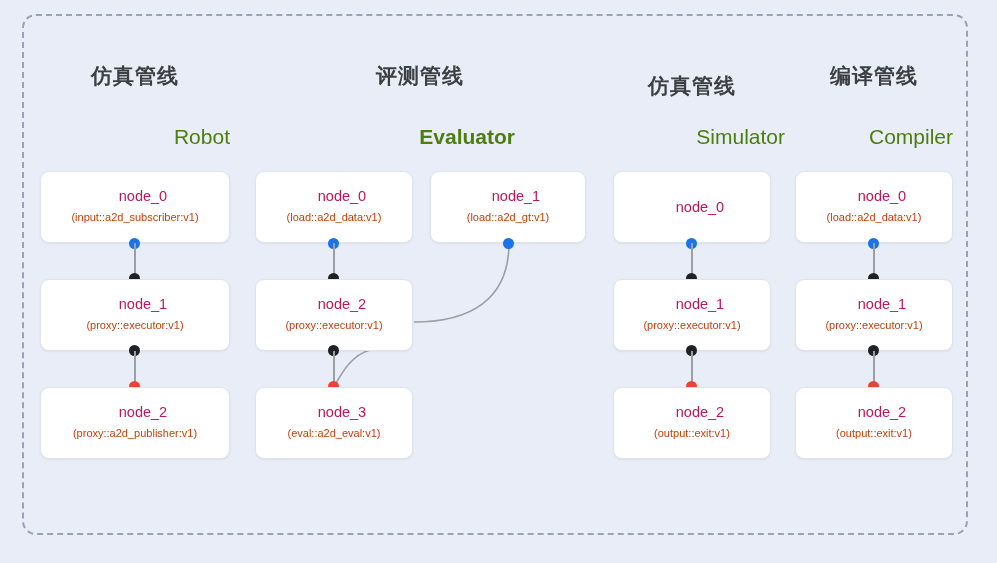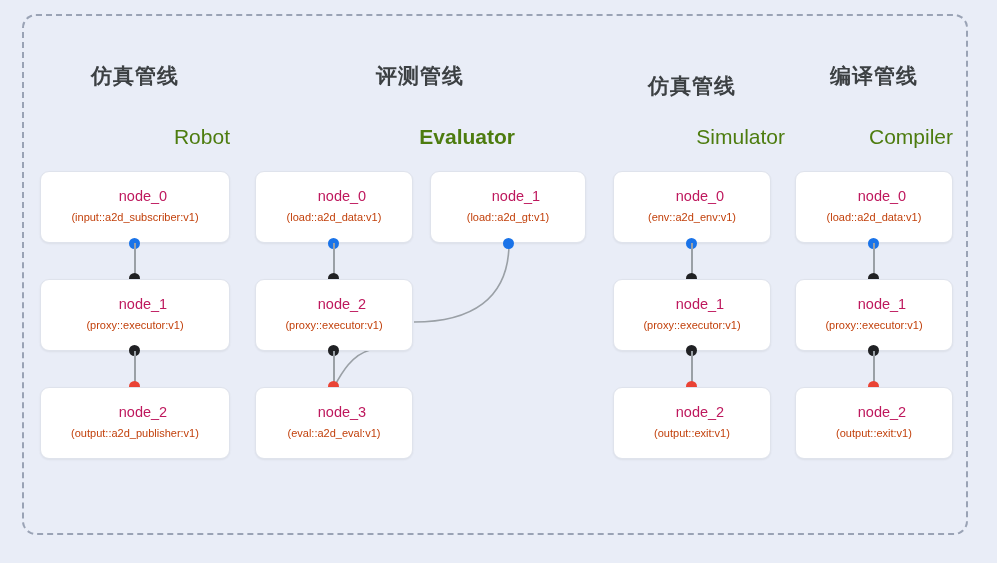--- a/index.html
+++ b/index.html
@@ -122,21 +122,21 @@
   <div class="node-box" style="left:40px; top:279px; width:190px; height:72px;">
     <div class="node-title">node_1</div>
     <div class="node-sub">(proxy::executor:v1)</div>
   </div>
   <div class="port port-in" style="left:129px; top:345px;"></div>
   <div class="edge-line" style="left:134px; top:351px; height:36px;"></div>
   <div class="port port-end" style="left:129px; top:381px;"></div>
 
   <div class="node-box" style="left:40px; top:387px; width:190px; height:72px;">
     <div class="node-title">node_2</div>
-    <div class="node-sub">(output::a2d_publisher:v1)</div>
+    <div class="node-sub">(proxy::a2d_publisher:v1)</div>
   </div>
 
   <div class="col-title-cn" style="left:325px; top:62px; width:190px;">评测管线</div>
   <div class="col-title-en" style="left:325px; top:125px; width:190px;font-weight:bold;">Evaluator</div>
 
   <div class="node-box" style="left:255px; top:171px; width:158px; height:72px;">
     <div class="node-title">node_0</div>
     <div class="node-sub">(load::a2d_data:v1)</div>
   </div>
   <div class="port port-out" style="left:328px; top:238px;"></div>
@@ -160,21 +160,20 @@
     <div class="node-title">node_1</div>
     <div class="node-sub">(load::a2d_gt:v1)</div>
   </div>
   <div class="port port-out" style="left:503px; top:238px;"></div>
 
   <div class="col-title-cn" style="left:613px; top:72px; width:158px;">仿真管线</div>
   <div class="col-title-en" style="left:627px; top:125px; width:158px;">Simulator</div>
 
   <div class="node-box" style="left:613px; top:171px; width:158px; height:72px;">
     <div class="node-title">node_0</div>
-    <div class="node-sub">(env::a2d_env:v1)</div>
   </div>
   <div class="port port-out" style="left:686px; top:238px;"></div>
   <div class="edge-line" style="left:691px; top:243px; height:36px;"></div>
   <div class="port port-in" style="left:686px; top:273px;"></div>
 
   <div class="node-box" style="left:613px; top:279px; width:158px; height:72px;">
     <div class="node-title">node_1</div>
     <div class="node-sub">(proxy::executor:v1)</div>
   </div>
   <div class="port port-in" style="left:686px; top:345px;"></div>

